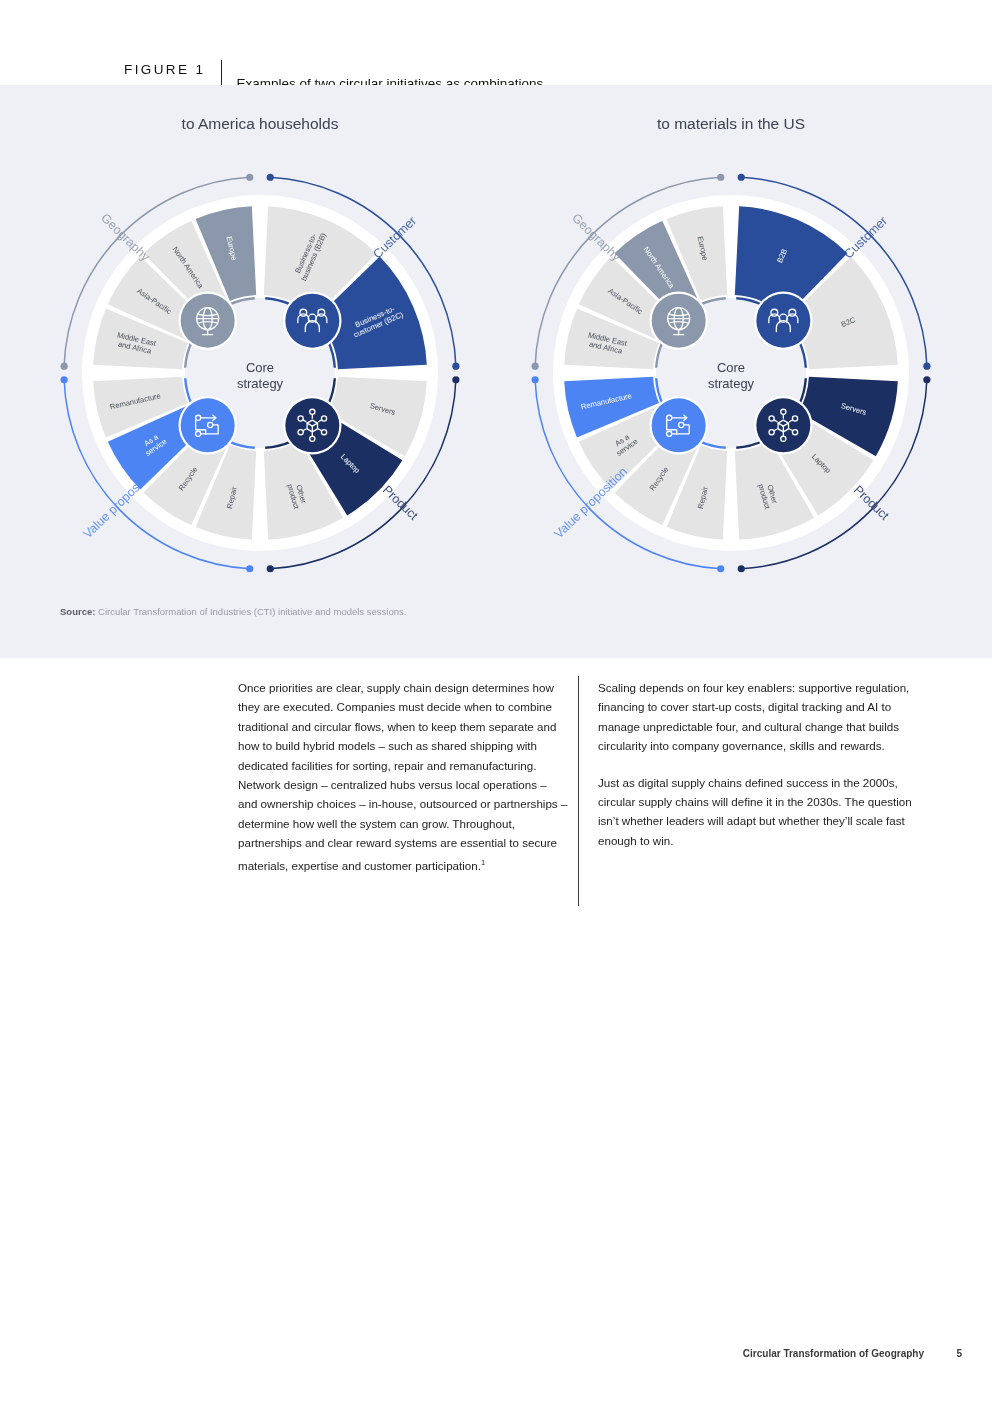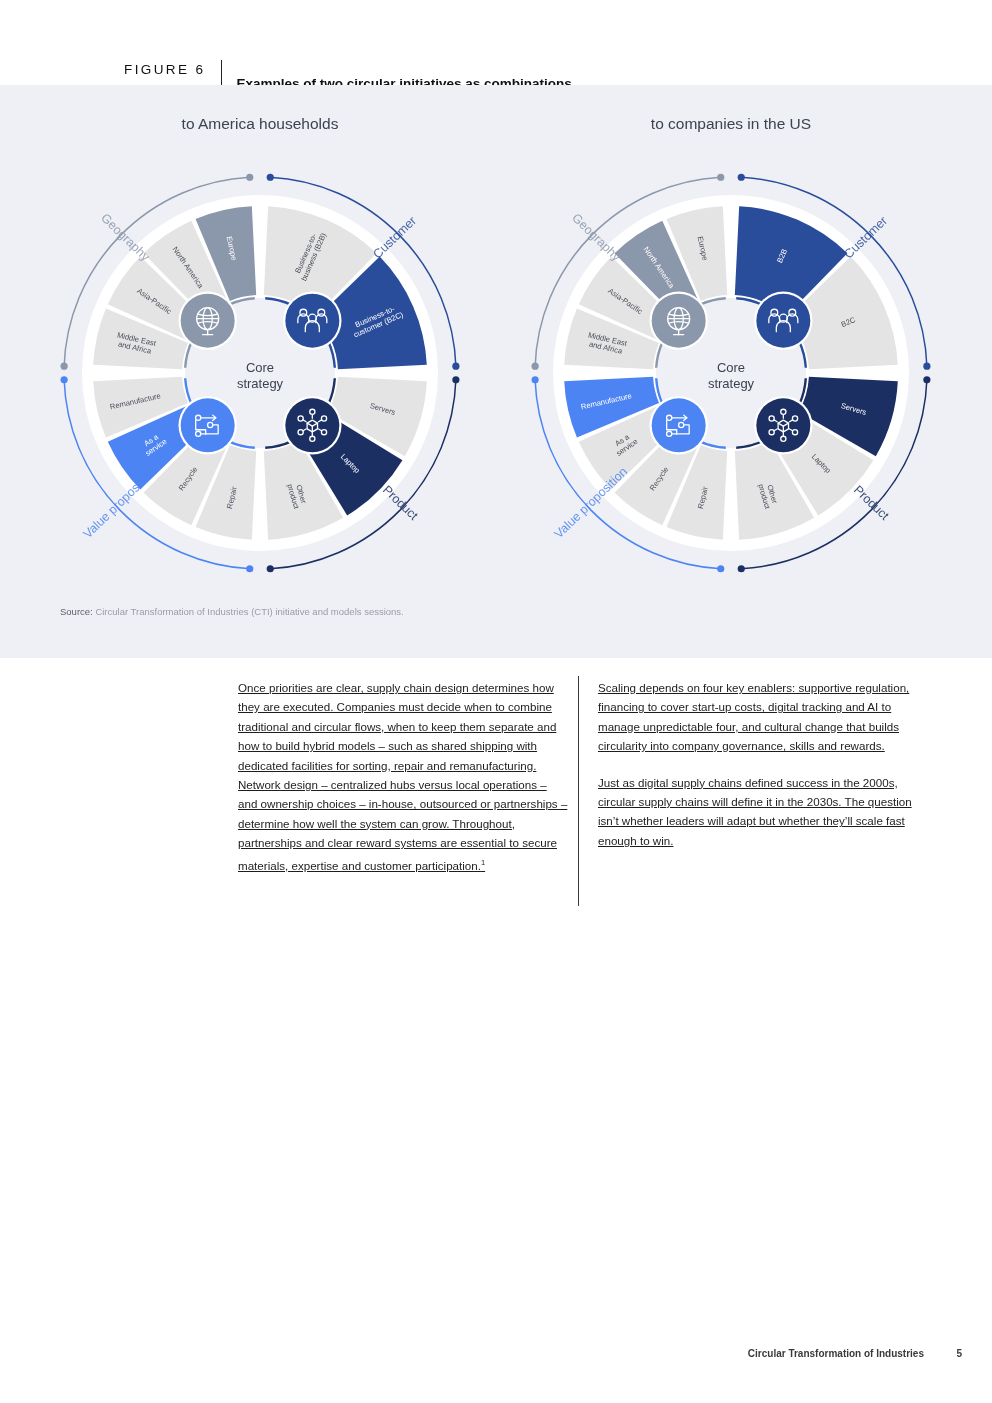--- a/index.html
+++ b/index.html
@@ -22,21 +22,21 @@
   }
   .fig-label{
     font-size:13.5px;letter-spacing:2.4px;color:#111;
     font-weight:400;white-space:nowrap;
   }
   .fig-divider{
     display:inline-block;width:1px;height:36px;background:#222;
     margin:0 14px 0 16px;position:relative;top:8px;
   }
   .fig-title{
-    font-size:13.5px;font-weight:700;color:#111;white-space:nowrap;margin-top:28px;
+    font-size:13.5px;font-weight:400;color:#111;white-space:nowrap;margin-top:28px;
   }
   
   .fig-panel{
     position:absolute;left:0;top:85px;width:992px;height:573px;
     background:#eef0f5;
   }
   .charts-row{
     position:absolute;left:0;top:0;width:992px;height:520px;
   }
   .chart-block{position:absolute;top:0;width:470px;height:520px;}
@@ -49,49 +49,49 @@
   }
   .wheel-wrap{
     position:absolute;left:50%;top:78px;transform:translateX(-50%);
     width:420px;height:420px;
   }
   .wheel-wrap svg{display:block;}
   
   .source-line{
     position:absolute;left:60px;top:521px;font-size:9.5px;color:#9a9da6;
   }
-  .source-line b{color:#5b5e66;font-weight:400;}
+  .source-line b{color:#5b5e66;font-weight:700;}
   
   .body-cols{
     position:absolute;left:0;top:678px;width:992px;height:260px;
   }
   .col{
     position:absolute;top:0;font-size:11.6px;line-height:19.4px;color:#1d1d1d;
   }
   .col.c1{left:238px;width:330px;}
   .col.c2{left:598px;width:318px;}
-  .col p{margin:0 0 17px 0;text-decoration:underline;}
+  .col p{margin:0 0 17px 0;}
   .col-rule{
     position:absolute;left:578px;top:-2px;width:1px;height:230px;background:#3a3a3a;
   }
   sup{font-size:7.5px;vertical-align:super;}
   
   .footer{
     position:absolute;left:0;top:1348px;width:992px;
     font-size:10px;color:#3a3a3a;font-weight:700;
   }
   .footer-title{position:absolute;right:68px;white-space:nowrap;}
   .footer-page{position:absolute;right:30px;}
 </style>
 </head>
 <body>
 
 <div class="fig-header">
   <div class="fig-header-inner">
-    <span class="fig-label">FIGURE 6</span>
+    <span class="fig-label">FIGURE 1</span>
     <span class="fig-divider"></span>
     <span class="fig-title">Examples of two circular initiatives as combinations</span>
   </div>
 </div>
 
 <div class="fig-panel">
   <div class="charts-row">
 
     <div class="chart-block left">
       <div class="chart-title">
@@ -206,21 +206,21 @@
             <path d="M 199.74215257638306 405.73138881189647 A 196 196 0 0 1 14.119397904257227 216.84030135369014" fill="none" stroke="#4d84f3" stroke-width="1.5"></path>
             <circle cx="199.74215257638306" cy="405.73138881189647" r="3.6" fill="#4d84f3"></circle>
             <circle cx="14.119397904257227" cy="216.84030135369014" r="3.6" fill="#4d84f3"></circle>
             <text x="72.60609813531761" y="342.67974875766845" text-anchor="middle" font-size="12.5" fill="#4d84f3" opacity="0.85" font-family="&quot;Liberation Sans&quot;, sans-serif" transform="rotate(316 72.60609813531761 342.67974875766845)">Value proposition</text>
           </svg>
         </div>
     </div>
 
     <div class="chart-block right">
       <div class="chart-title">
-        <div>to companies in the US</div>
+        <div>to materials in the US</div>
       </div>
       <div class="wheel-wrap" id="wheel-1">
           <svg width="420" height="420" viewBox="0 0 420 420">
             <circle cx="210" cy="210" r="178" fill="#ffffff"></circle>
             <path d="M 218.1579115558674 43.19937506398051 A 167 167 0 0 1 326.4265721767123 90.2759285223694 L 264.37887802265607 154.08097260326235 A 78 78 0 0 0 213.81028204405783 132.09312128736815 Z" fill="#2a4d9b"></path>
             <text x="260.97608097140346" y="92.76304009060574" fill="#ffffff" font-size="7.6" font-family="&quot;Liberation Sans&quot;, sans-serif" text-anchor="middle" transform="rotate(-66.5 260.97608097140346 92.76304009060574)"><tspan x="260.97608097140346" dy="2.6">B2B</tspan></text>
             <path d="M 329.7240714776306 93.57342782328772 A 167 167 0 0 1 376.8006249360195 201.8420884441326 L 287.90687871263185 206.18971795594217 A 78 78 0 0 0 265.91902739673765 155.62112197734396 Z" fill="#e4e4e4"></path>
             <text x="327.2369599093943" y="159.02391902859654" fill="#4a4f5c" font-size="7.6" font-family="&quot;Liberation Sans&quot;, sans-serif" text-anchor="middle" transform="rotate(-23.5 327.2369599093943 159.02391902859654)"><tspan x="327.2369599093943" dy="2.6">B2C</tspan></text>
             <path d="M 376.8006249360195 218.1579115558674 A 167 167 0 0 1 354.82016397420483 293.1632136613564 L 277.64055562867054 248.84269859632218 A 78 78 0 0 0 287.90687871263185 213.81028204405783 Z" fill="#1b2f63"></path>
             <text x="332.6806133730555" y="245.95181083632463" fill="#ffffff" font-size="7.6" font-family="&quot;Liberation Sans&quot;, sans-serif" text-anchor="middle" transform="rotate(16.333333333333343 332.6806133730555 245.95181083632463)"><tspan x="332.6806133730555" dy="2.6">Servers</tspan></text>
@@ -343,15 +343,15 @@
     <p><span>Once priorities are clear, supply chain design determines how they are executed. Companies must decide when to combine traditional and circular flows, when to keep them separate and how to build hybrid models – such as shared shipping with dedicated facilities for sorting, repair and remanufacturing. Network design – centralized hubs versus local operations – and ownership choices – in-house, outsourced or partnerships – determine how well the system can grow. Throughout, partnerships and clear reward systems are essential to secure materials, expertise and customer participation.</span><sup>1</sup></p>
   </div>
 
   <div class="col c2">
     <p>Scaling depends on four key enablers: supportive regulation, financing to cover start-up costs, digital tracking and AI to manage unpredictable four, and cultural change that builds circularity into company governance, skills and rewards.</p>
     <p>Just as digital supply chains defined success in the 2000s, circular supply chains will define it in the 2030s. The question isn’t whether leaders will adapt but whether they’ll scale fast enough to win.</p>
   </div>
 </div>
 
 <div class="footer">
-  <span class="footer-title">Circular Transformation of Industries</span>
+  <span class="footer-title">Circular Transformation of Geography</span>
   <span class="footer-page">5</span>
 </div>
 
 </body></html>

